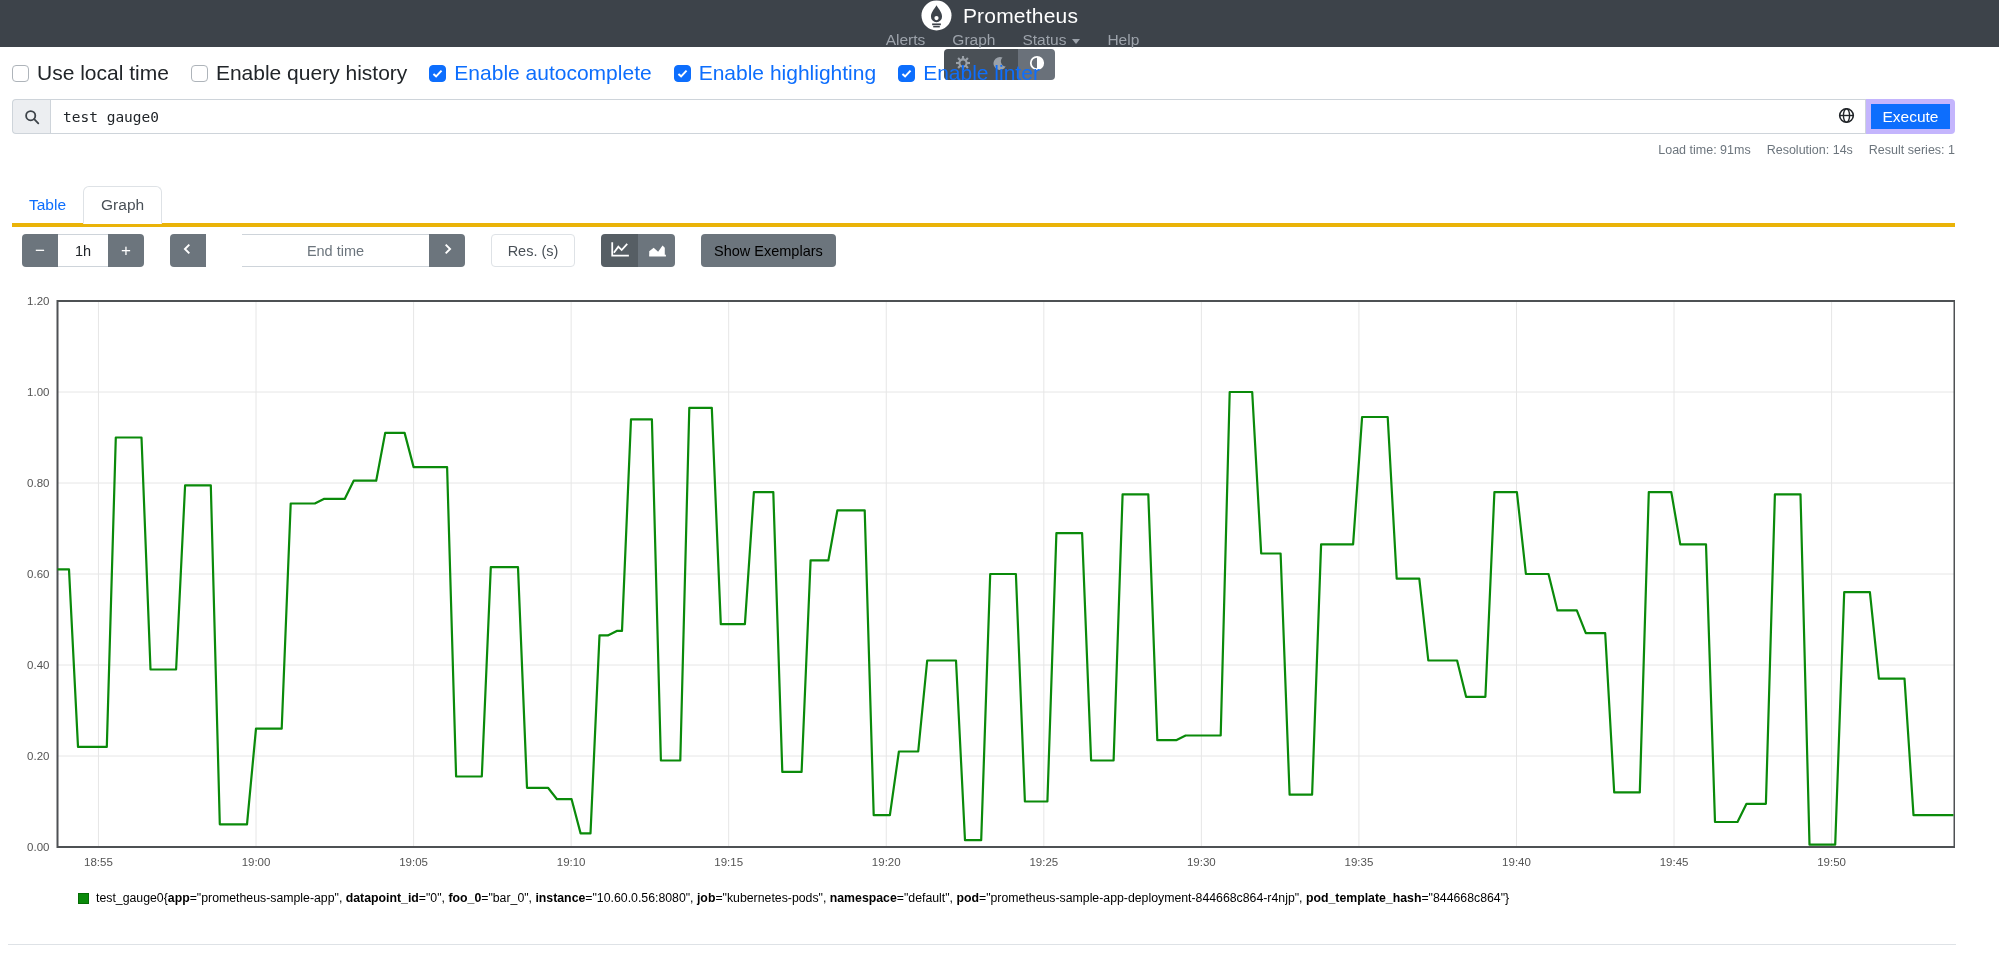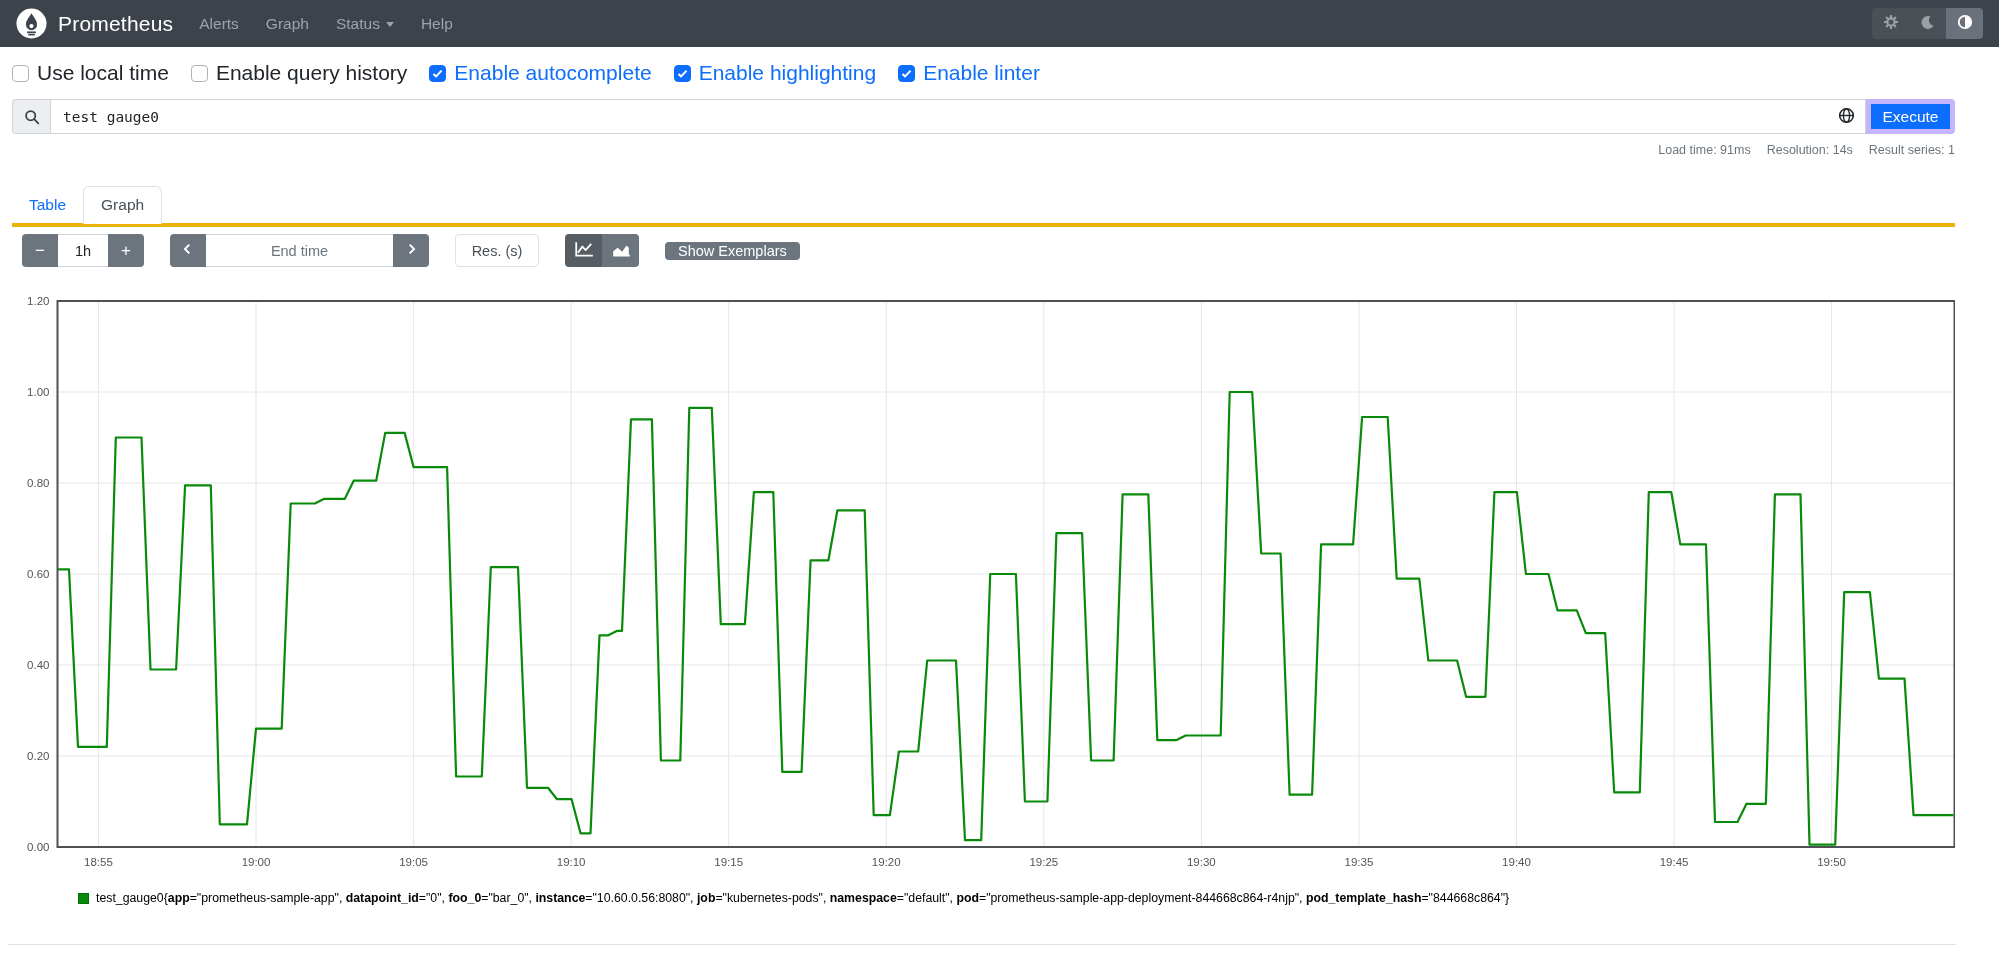--- a/index.html
+++ b/index.html
@@ -1,21 +1,21 @@
 <!DOCTYPE html>
 <html><head>
 <meta charset="utf-8">
 <style>
   html,body{margin:0;padding:0;background:#fff;}
   #app{position:relative;width:1999px;height:980px;background:#fff;
        font-family:"Liberation Sans",sans-serif;color:#212529;overflow:hidden;}
 
   
   .navbar{position:absolute;left:0;top:0;width:100%;height:47px;background:#3d434a;
-          display:flex;align-items:center;padding:0 16px;box-sizing:border-box;}
+          display:flex;align-items:center;padding:0 16px;box-sizing:border-box;flex-direction:column;}
   .brand-wrap{display:flex;align-items:center;gap:11px;}
   .logo{width:31px;height:31px;display:inline-flex;}
   .brand{color:#fff;font-size:21px;letter-spacing:.2px;}
   .nav-links{display:flex;align-items:center;gap:27px;margin-left:26px;flex:1;}
   .nav-link{color:#9da3ab;font-size:15.5px;cursor:pointer;display:flex;align-items:center;gap:6px;}
   .caret{width:0;height:0;border-left:4.5px solid transparent;border-right:4.5px solid transparent;
          border-top:5px solid #9da3ab;display:inline-block;margin-top:2px;}
   .theme-group{display:flex;}
   .theme-btn{width:37px;height:31px;border:none;background:#4a5056;display:flex;align-items:center;
              justify-content:center;cursor:pointer;padding:0;}
@@ -59,29 +59,29 @@
   .controls-row{position:absolute;left:22px;top:234px;display:flex;align-items:center;gap:26px;}
   .grp{display:flex;height:33px;}
   .gbtn{background:#6c757d;color:#fff;border:none;width:36px;display:flex;align-items:center;
         justify-content:center;font-size:17px;cursor:pointer;padding:0;}
   .grp > :first-child{border-radius:4px 0 0 4px;}
   .grp > :last-child{border-radius:0 4px 4px 0;}
   .ginput{border:1px solid #ced4da;border-left:none;border-right:none;text-align:center;
         font-size:14.5px;outline:none;color:#212529;}
   .ginput::placeholder{color:#6c757d;}
   .w-range{width:46px;}
-  .w-end{width:183px;}
+  .w-end{width:183px;margin-left:36px;}
   .res-input{height:33px;width:84px;border:1px solid #dee2e6;border-radius:4px;text-align:center;
         font-size:14.5px;outline:none;box-sizing:border-box;}
   .res-input::placeholder{color:#495057;}
   .ibtn{border:none;width:37px;height:33px;display:flex;align-items:center;justify-content:center;
         cursor:pointer;padding:0;}
   .ibtn.active{background:#565e64;}
   .ibtn.idle{background:#6c757d;}
-  .exemplars{background:#6c757d;color:#ffffff;border:none;border-radius:4px;height:18px;
+  .exemplars{background:#6c757d;color:#000000;border:none;border-radius:4px;height:33px;
         padding:0 13px;font-size:14.5px;cursor:pointer;}
 
   
   #chart{position:absolute;left:12px;top:240px;}
   .ax{font-family:"Liberation Sans",sans-serif;font-size:11.5px;fill:#545454;}
 
   
   .legend{position:absolute;left:78px;top:891px;display:flex;align-items:flex-start;gap:7px;
         font-size:12.3px;color:#000;}
   .legend-swatch{width:11px;height:11px;background:#0a8a0a;border:1px solid #056c05;margin-top:2px;

